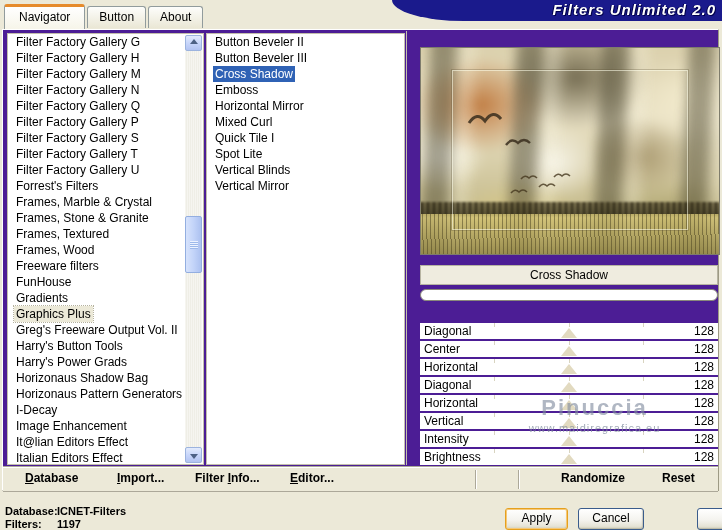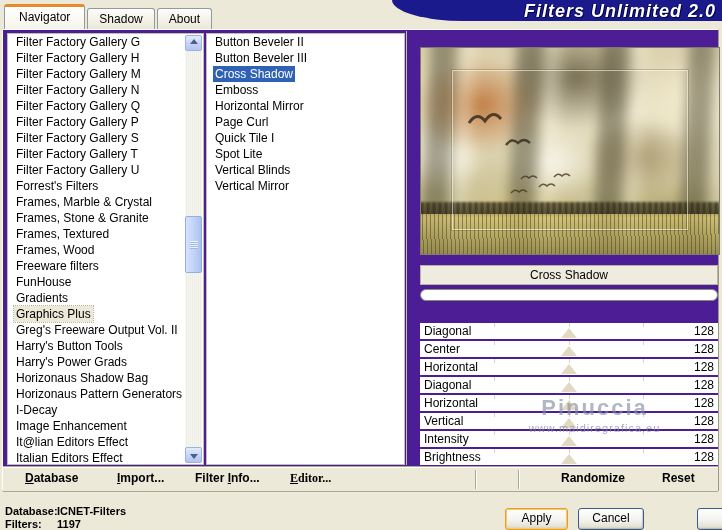--- a/index.html
+++ b/index.html
@@ -5,24 +5,24 @@
   html,body{margin:0;padding:0;}
   body{
     width:722px;height:530px;position:relative;overflow:hidden;
     background:#ECE9D8;font-family:"Liberation Sans",sans-serif;
     -webkit-font-smoothing:none;
   }
   
   .banner{position:absolute;top:0;right:0;width:330px;height:21px;
     background:#1A1A8C;border-bottom-left-radius:75px 22px;}
   .banner-title{position:absolute;top:1px;right:6px;color:#FFFFFF;
-    font-style:italic;font-weight:bold;font-size:18px;letter-spacing:1px;
+    font-style:italic;font-weight:bold;font-size:15px;letter-spacing:1px;
     text-shadow:1px 1px 0 #00004A,-1px 0 0 #00004A;white-space:nowrap;text-align:right;}
   
-  .tabs{position:absolute;left:4px;top:4px;display:flex;align-items:flex-end;gap:2px;}
+  .tabs{position:absolute;left:4px;top:4px;display:flex;align-items:center;gap:2px;}
   .tab{box-sizing:border-box;border:1px solid #919B9C;border-bottom:none;
     border-radius:3px 3px 0 0;font-size:12px;color:#000;cursor:default;
     background:linear-gradient(180deg,#FDFDFB,#EAE7D5);padding:3px 11px 4px;height:22px;}
   .tab.active{background:linear-gradient(180deg,#FFFFFF,#F6F4E8);
     border-top:3px solid #E68B2C;padding:3px 14px 6px;height:26px;}
   
   .panel{position:absolute;left:2px;top:29px;width:717px;height:462px;
     background:#4c1d95;border-top:1px solid #FFFFFF;border-left:1px solid #FFFFFF;
     border-right:1px solid #9D9A84;border-bottom:1px solid #9D9A84;box-sizing:border-box;}
   .listbox{position:absolute;background:#FFFFFF;border:1px solid #C2BFAC;box-sizing:border-box;overflow:hidden;}
@@ -109,21 +109,21 @@
   .xpbtn.default{border-color:#E5A01E;box-shadow:inset 0 0 0 1px #F6C877,inset -1px -1px 1px rgba(150,150,130,0.3);}
 </style>
 </head>
 <body>
 
 <div class="banner"></div>
 <div class="banner-title">Filters Unlimited 2.0</div>
 
 <div class="tabs">
   <div class="tab active">Navigator</div>
-  <div class="tab">Shadow</div>
+  <div class="tab">Button</div>
   <div class="tab">About</div>
 </div>
 
 <div class="panel">
 
   <div class="listbox list-left">
     <div class="lrow"><span>Filter Factory Gallery G</span></div>
     <div class="lrow"><span>Filter Factory Gallery H</span></div>
     <div class="lrow"><span>Filter Factory Gallery M</span></div>
     <div class="lrow"><span>Filter Factory Gallery N</span></div>
@@ -163,21 +163,21 @@
         </div>
     </div>
   </div>
 
   <div class="listbox list-mid">
     <div class="lrow"><span>Button Beveler II</span></div>
     <div class="lrow"><span>Button Beveler III</span></div>
     <div class="lrow"><span class="sel-blue">Cross Shadow</span></div>
     <div class="lrow"><span>Emboss</span></div>
     <div class="lrow"><span>Horizontal Mirror</span></div>
-    <div class="lrow"><span>Page Curl</span></div>
+    <div class="lrow"><span>Mixed Curl</span></div>
     <div class="lrow"><span>Quick Tile I</span></div>
     <div class="lrow"><span>Spot Lite</span></div>
     <div class="lrow"><span>Vertical Blinds</span></div>
     <div class="lrow"><span>Vertical Mirror</span></div>
   </div>
 
   <div class="rpanel">
     <div class="preview">
       <div class="art-base"></div>
       <div class="art-streaks"></div>
@@ -248,21 +248,21 @@
       <div class="wname">Pinuccia</div>
       <div class="wurl">www.maidiregrafica.eu</div>
     </div>
   </div>
 
   <div class="tbar-sep"></div>
   <div class="tbar">
     <div class="titem" style="left:22px;"><span></span><u>D</u><span>atabase</span></div>
     <div class="titem" style="left:114px;"><span></span><u>I</u><span>mport...</span></div>
     <div class="titem" style="left:192px;"><span>Filter </span><u>I</u><span>nfo...</span></div>
-    <div class="titem" style="left:287px;font-family:Liberation Serif, serif;"><span></span><u>E</u><span>ditor...</span></div>
+    <div class="titem" style="left:287px;"><span></span><u>E</u><span>ditor...</span></div>
     <div class="tdiv" style="left:472px;"></div>
     <div class="tdiv" style="left:515px;"></div>
     <div class="titem" style="left:558px;">Randomize</div>
     <div class="titem" style="left:659px;">Reset</div>
   </div>
 </div>
 
 <div class="status">
   <div class="row">
     <span class="slab">Database:</span>

